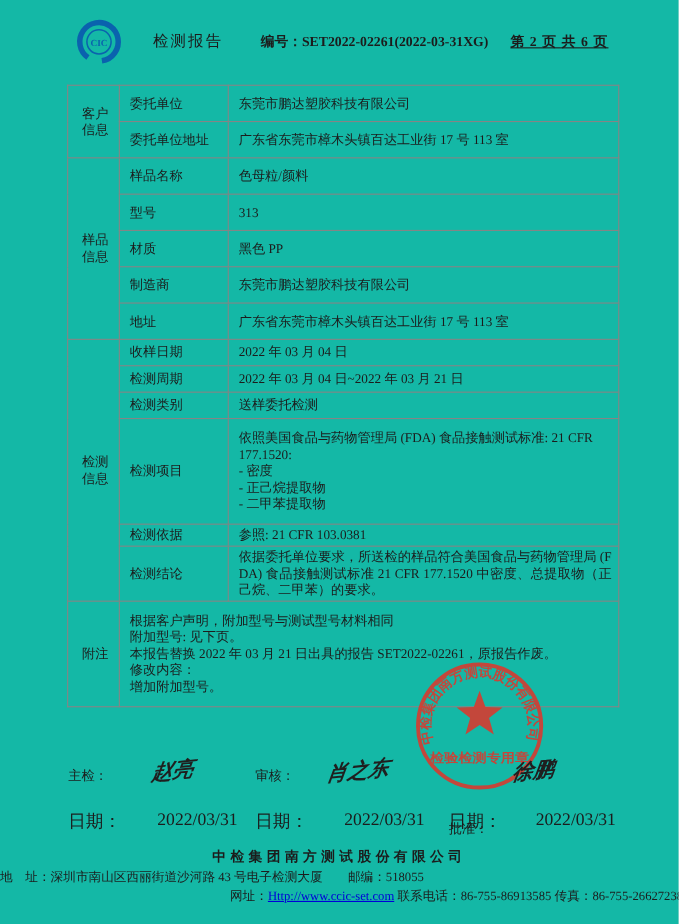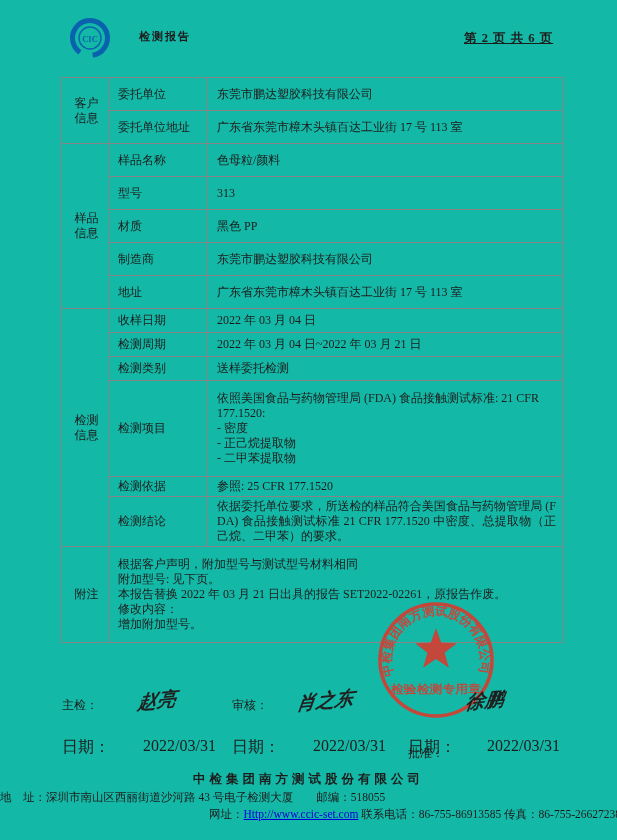--- a/index.html
+++ b/index.html
@@ -3,21 +3,21 @@
 <meta charset="utf-8">
 <style>
   html,body{margin:0;padding:0;background:#e8e8e8;}
   .page{
     position:relative;width:617px;height:840px;background:#14b8a6;
     font-family:"Liberation Serif","DejaVu Serif",serif;color:#1c1c1c;
     overflow:hidden;margin:0 auto;
   }
   
   .logo{position:absolute;left:68px;top:16px;width:44px;height:44px;}
-  .hdr-title{position:absolute;left:139px;top:29px;font-size:11px;font-weight:bold;letter-spacing:2px;}
+  .hdr-title{position:absolute;left:139px;top:29px;font-size:14px;font-weight:normal;letter-spacing:2px;}
   .hdr-no{position:absolute;left:237px;top:30px;font-size:12.5px;font-weight:bold;}
   .hdr-page{position:absolute;left:464px;top:30px;font-size:12.5px;font-weight:bold;letter-spacing:1px;text-decoration:underline;}
   
   table.rpt{position:absolute;left:61px;top:77px;width:501px;border-collapse:collapse;table-layout:fixed;}
   table.rpt td{border:1px solid #858585;font-size:12px;line-height:15px;padding:2px 6px 2px 9px;vertical-align:middle;word-break:break-all;}
   td.sec{text-align:center;white-space:pre-line;padding:2px 2px;line-height:22px;word-break:keep-all;}
   td.ml{white-space:pre-line;line-height:19px;}
   td.just{text-align:justify;line-height:16px;padding-top:3px;padding-bottom:3px;}
   tr.h33{height:33px;} tr.h24{height:24px;} tr.h96{height:96px;} tr.h20{height:20px;} tr.h48{height:48px;}
   
@@ -39,20 +39,23 @@
 <body>
 
 <div class="page">
 
   <svg class="logo" viewBox="0 0 44 44">
     <circle cx="22" cy="22" r="17.5" fill="none" stroke="#0a62ae" stroke-width="5" stroke-dasharray="96 14" transform="rotate(125 22 22)"></circle>
     <circle cx="22" cy="22" r="11" fill="none" stroke="#0a62ae" stroke-width="1.4"></circle>
     <text x="22" y="25.5" text-anchor="middle" font-size="8.5" font-weight="bold" fill="#0a62ae" font-family="Liberation Serif, serif">CIC</text>
   </svg>
   <div class="hdr-title">检测报告</div>
+  <div class="hdr-no">
+    <span>编号：</span><span>SET2022-02261(2022-03-31XG)</span>
+  </div>
   <div class="hdr-page">第 2 页 共 6 页</div>
 
   <table class="rpt">
     <colgroup>
         <col style="width:47px">
         <col style="width:99px">
         <col style="width:355px">
       </colgroup>
     <tbody>
       <tr class="h33">
@@ -104,21 +107,21 @@
       <tr class="h96">
         <td>检测项目</td>
         <td class="ml">依照美国食品与药物管理局 (FDA) 食品接触测试标准: 21 CFR
 177.1520:
 - 密度
 - 正己烷提取物
 - 二甲苯提取物</td>
       </tr>
       <tr class="h20">
         <td>检测依据</td>
-        <td>参照: 25 CFR 177.1520</td>
+        <td>参照: 21 CFR 103.0381</td>
       </tr>
       <tr class="h48">
         <td>检测结论</td>
         <td class="just">依据委托单位要求，所送检的样品符合美国食品与药物管理局 (FDA) 食品接触测试标准 21 CFR 177.1520 中密度、总提取物（正己烷、二甲苯）的要求。</td>
       </tr>
       <tr class="h96">
         <td class="sec">附注</td>
         <td class="ml" colspan="2">根据客户声明，附加型号与测试型号材料相同
 附加型号: 见下页。
 本报告替换 2022 年 03 月 21 日出具的报告 SET2022-02261，原报告作废。

